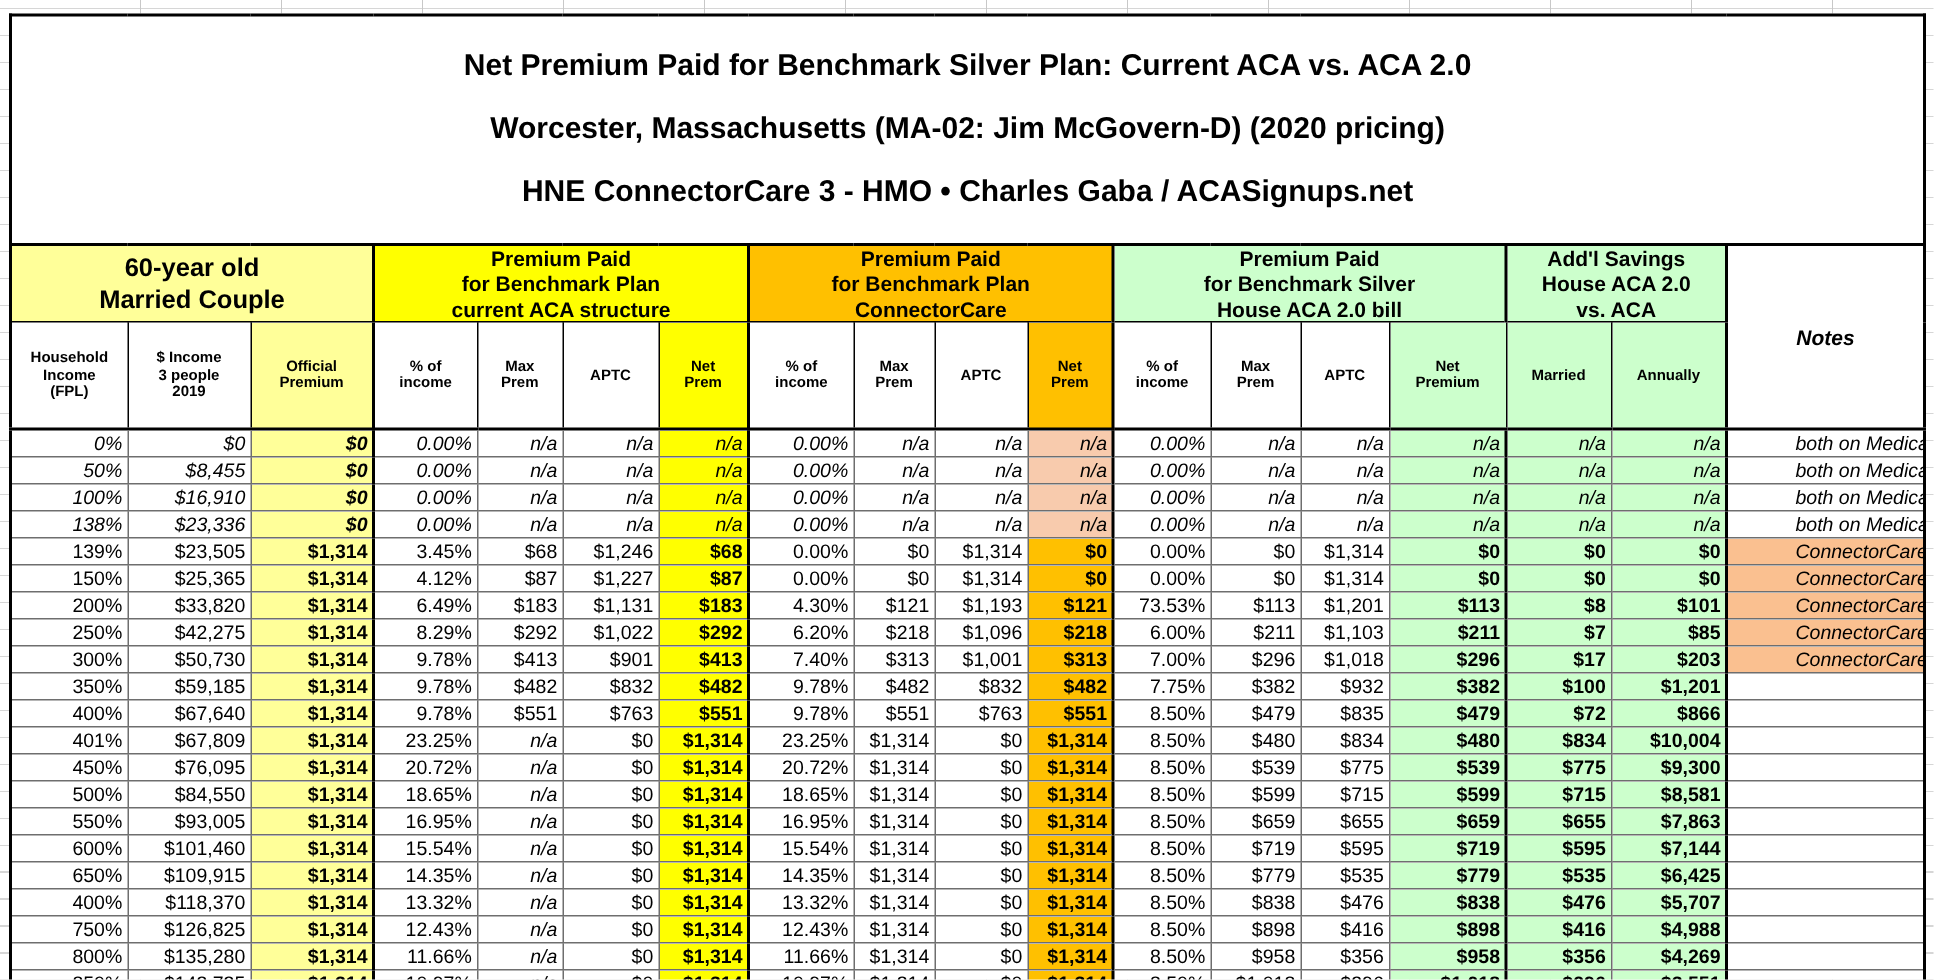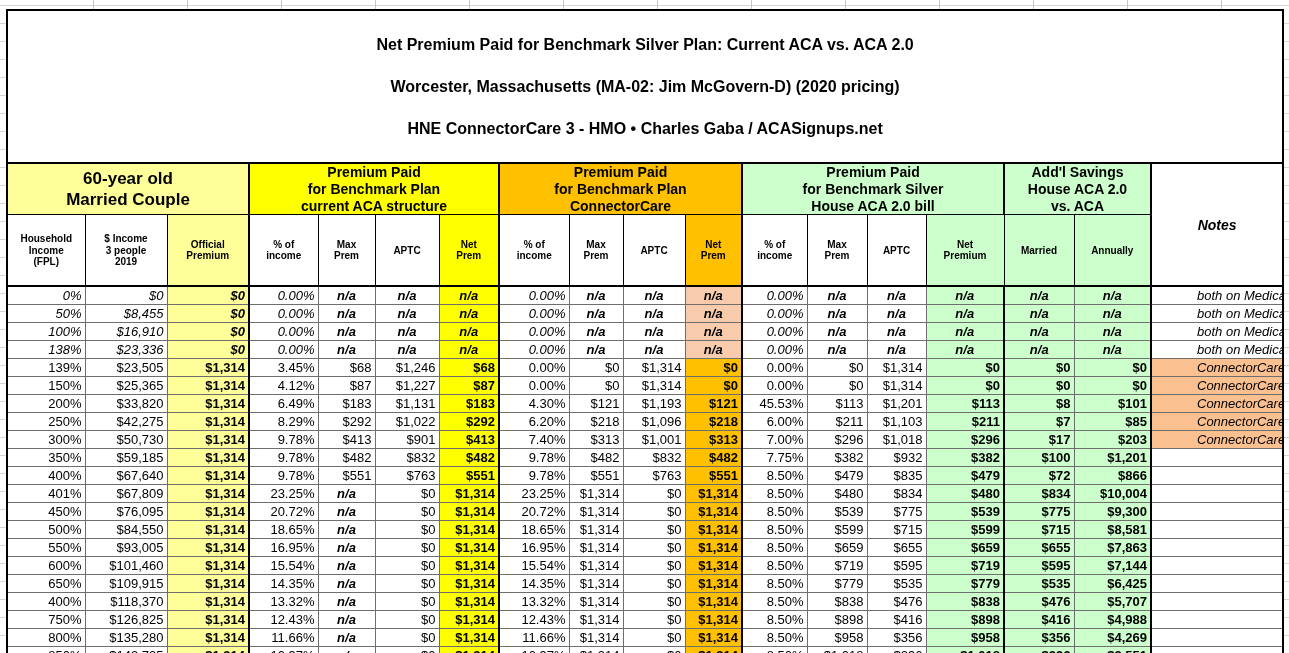--- a/index.html
+++ b/index.html
@@ -11,38 +11,38 @@
     background-blend-mode: darken;
   }
   table {
     position:absolute; left:6px; top:9px;
     border-collapse:collapse; table-layout:fixed; width:1276px;
     background:#fff; border:2px solid #000;
     font-size:13px; color:#000;
   }
   th, td { border:1px solid #6e6e6e; padding:0 3px; overflow:hidden; white-space:nowrap; }
   thead th { border-color:#000; background:#fff; font-weight:bold; text-align:center; vertical-align:middle; white-space:pre-line; }
-  .title-cell { border-bottom:2px solid #000; height:64px; font-size:16px; line-height:21px; padding:2px 0; }
+  .title-cell { border-bottom:2px solid #000; height:64px; font-size:20px; line-height:21px; padding:2px 0; }
   .corner { font-size:17px; line-height:1.25; }
   .gh { font-size:14px; line-height:1.2; height:50px; }
   .sub th { height:70px; font-size:10px; line-height:1.15; border-bottom:2px solid #000; }
   .notes-h { border-bottom:2px solid #000; font-size:14px;font-style:italic; }
   td { height:17px; line-height:17px; text-align:right; }
   .bR { border-right:2px solid #000 !important; }
   tr.sep td { border-top:1px solid #fca5a5; }
   .bg-ly { background:#FFFF99 !important; }
   .bg-y  { background:#FFFF00 !important; }
   .bg-g  { background:#FFC000 !important; }
   .bg-gr { background:#CCFFCC !important; }
   td.off  { background:#FFFF99; font-weight:bold; }
   td.net1 { background:#FFFF00; }
   td.net2 { background:#FFC000; }
   td.net3 { background:#CCFFCC; }
   td.b { font-weight:bold; }
-  td.na { text-align:center; font-style:italic; font-weight:bold; }
+  td.na { text-align:right; font-style:italic; font-weight:normal; }
   td.note { text-align:center;padding-left:45px; }
   tr.medicaid td { font-style:italic; }
   tr.medicaid td.net2 { background:#F8CBAD; }
   tr.connectorcare td.note { background:#FAC090; font-style:italic; }
 </style>
 </head>
 <body>
 
 <div class="sheet">
   <table>
@@ -251,21 +251,21 @@
           <td class="">$33,820</td>
           <td class="off b bR">$1,314</td>
           <td class="">6.49%</td>
           <td class="">$183</td>
           <td class="">$1,131</td>
           <td class="net1 b bR">$183</td>
           <td class="">4.30%</td>
           <td class="">$121</td>
           <td class="">$1,193</td>
           <td class="net2 b bR">$121</td>
-          <td class="">45.53%</td>
+          <td class="">73.53%</td>
           <td class="">$113</td>
           <td class="">$1,201</td>
           <td class="net3 b bR">$113</td>
           <td class="net3 b">$8</td>
           <td class="net3 b bR">$101</td>
           <td class="note">ConnectorCare</td>
         </tr>
         <tr class="connectorcare">
           <td class="">250%</td>
           <td class="">$42,275</td>

